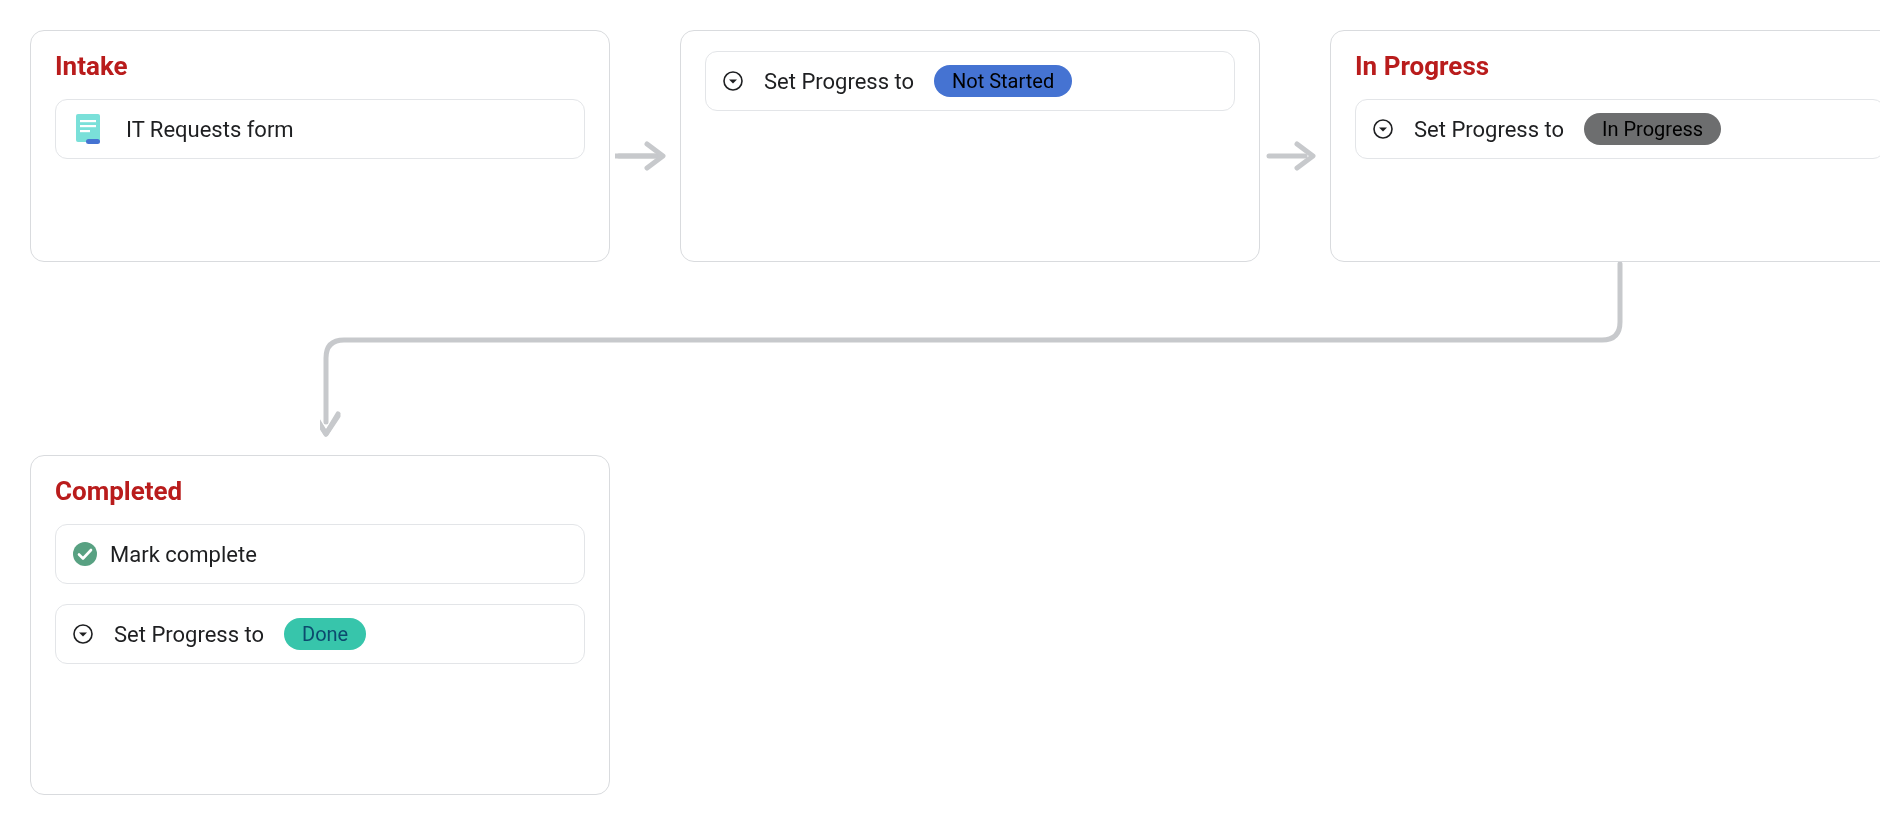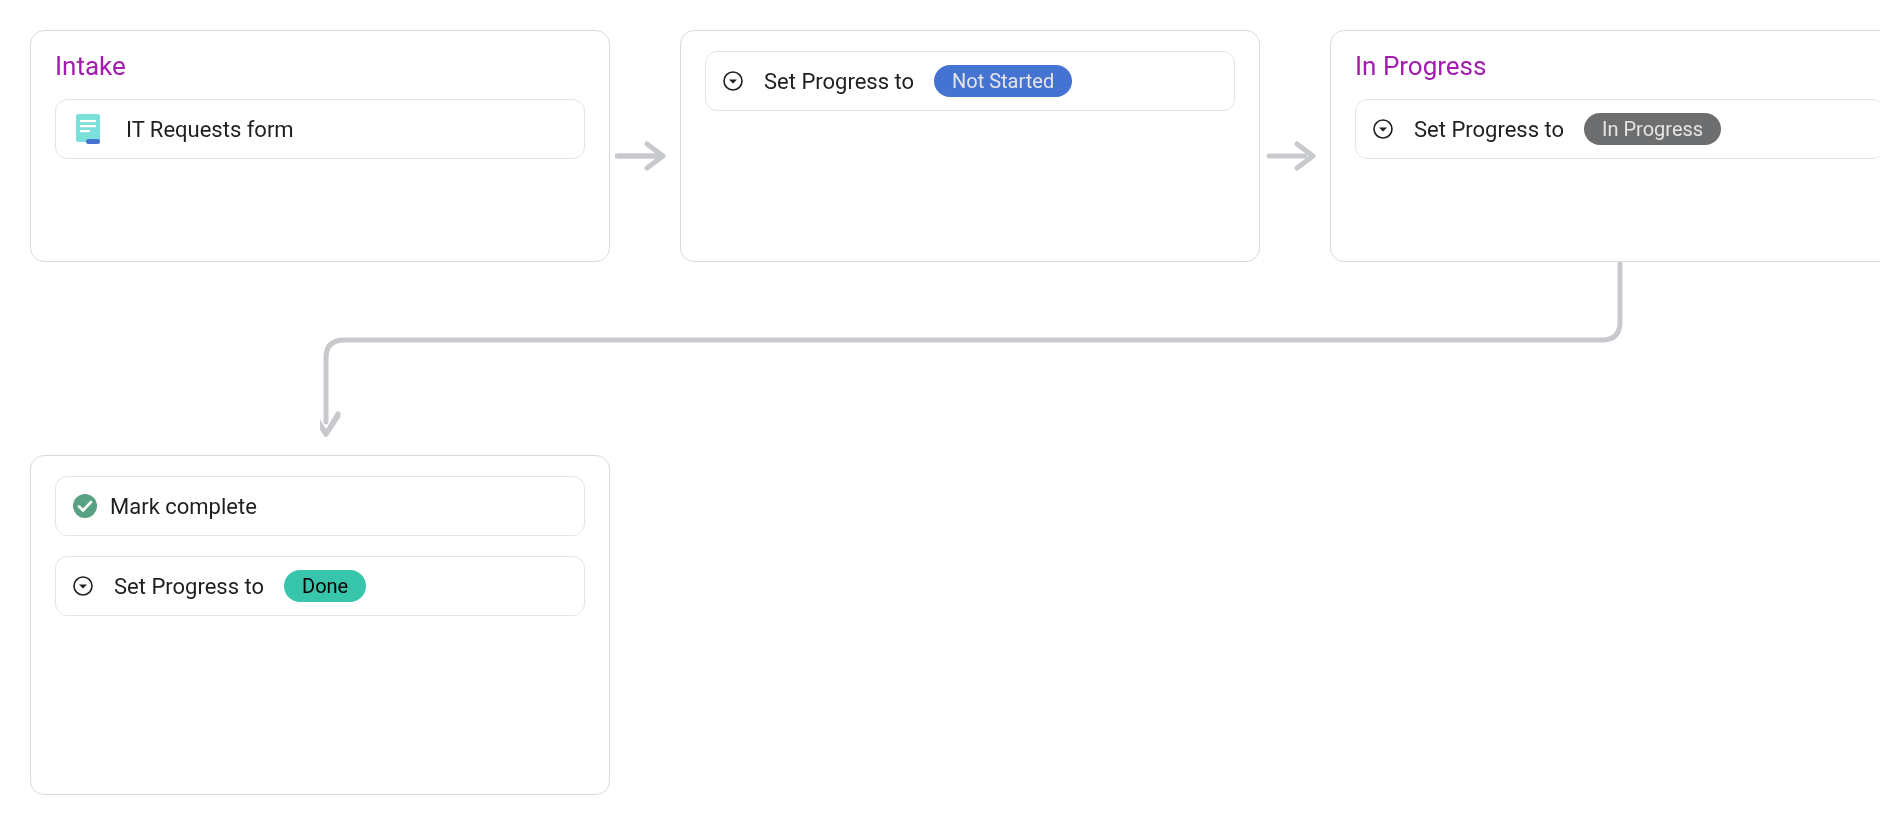--- a/index.html
+++ b/index.html
@@ -18,22 +18,22 @@
   }
   .card {
     position: absolute;
     background: #fff;
     border: 1.5px solid #d9dbde;
     border-radius: 14px;
     padding: 20px 24px 24px 24px;
   }
   .card-title {
     font-size: 26px;
-    font-weight: 400;
-    color: #a21caf;
+    font-weight: 700;
+    color: #b91c1c;
     margin-bottom: 18px;
   }
   .action-item {
     display: flex;
     align-items: center;
     gap: 12px;
     border: 1.5px solid #e3e5e8;
     border-radius: 12px;
     padding: 12px 16px;
     margin-bottom: 20px;
@@ -45,25 +45,25 @@
     font-size: 22px;
     color: #1e1f21;
   }
   .pill {
     display: inline-flex;
     align-items: center;
     padding: 4px 18px;
     border-radius: 999px;
     font-size: 20px;
     font-weight: 400;
-    color: #e5e5e5;
+    color: #000000;
   }
   .pill-blue { background: #4573d2; }
   .pill-gray { background: #6d6e6f; }
-  .pill-teal { background: #37c5ab; color: #000000; }
+  .pill-teal { background: #37c5ab; color: #0c4a6e; }
   .icon-circle-chevron {
     width: 22px;
     height: 22px;
     flex-shrink: 0;
   }
   .icon-form {
     width: 34px;
     height: 34px;
     flex-shrink: 0;
   }
@@ -150,20 +150,21 @@
     <svg width="1310" height="190">
       <path d="M1300 2 L1300 60 Q1300 78 1282 78 L24 78 Q6 78 6 96 L6 160" stroke="#c7c9cc" stroke-width="5" fill="none" stroke-linecap="round"></path>
       <path d="M-6 152 L6 172 L18 152" stroke="#c7c9cc" stroke-width="5" fill="none" stroke-linecap="round" stroke-linejoin="round" transform="translate(0,0)"></path>
 
       <path d="M -6 150 L 6 170 L 18 150" stroke="#c7c9cc" stroke-width="5" fill="none" stroke-linecap="round" stroke-linejoin="round" transform="translate(0,6)" style="display:none"></path>
       <path d="M-6 150 L6 168 L18 150" stroke="#c7c9cc" stroke-width="5" fill="none" stroke-linecap="round" stroke-linejoin="round" transform="translate(0,4)"></path>
     </svg>
   </div>
 
   <div class="card" style="left:0px; top:425px; width:580px; height:340px;">
+    <div class="card-title">Completed</div>
 
     <div class="action-item">
       <span class="icon-check">
         <svg viewBox="0 0 26 26" width="26" height="26">
           <circle cx="13" cy="13" r="12" fill="#58a182"></circle>
           <path d="M7 13.5 L11 17.5 L19 9" stroke="#fff" stroke-width="2.6" fill="none" stroke-linecap="round" stroke-linejoin="round"></path>
         </svg>
       </span>
       <span class="action-text">Mark complete</span>
     </div>

